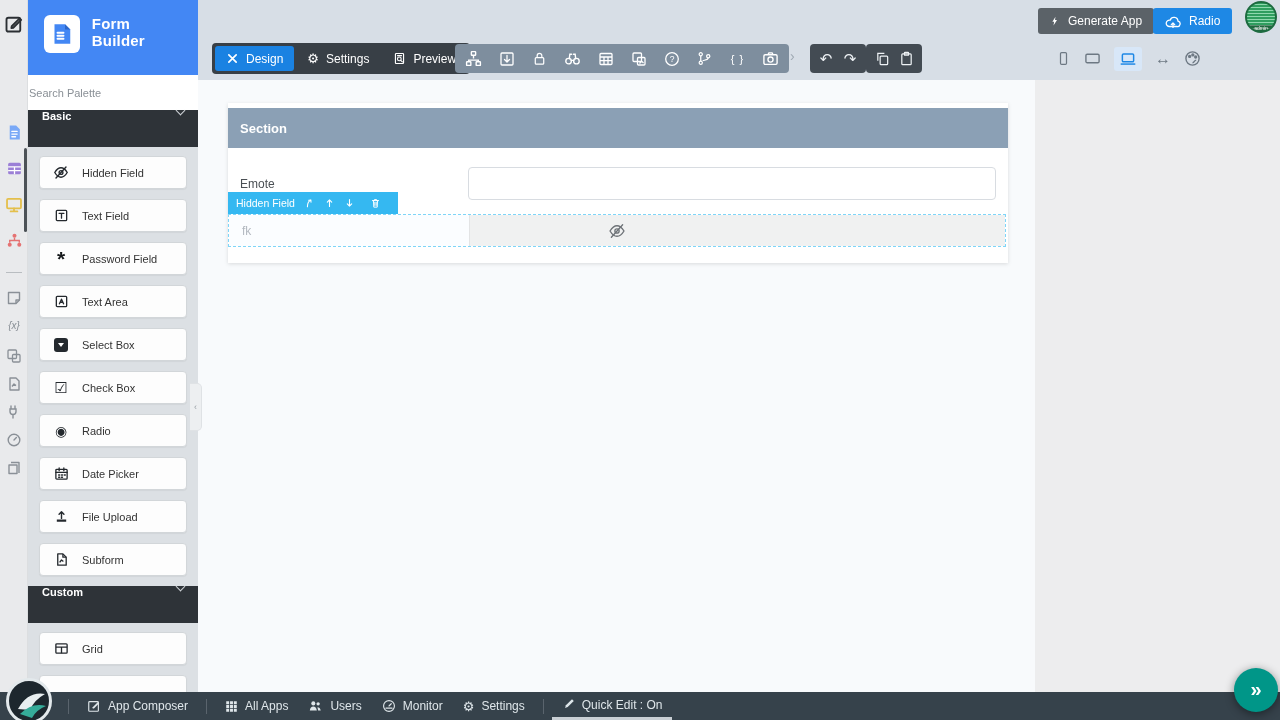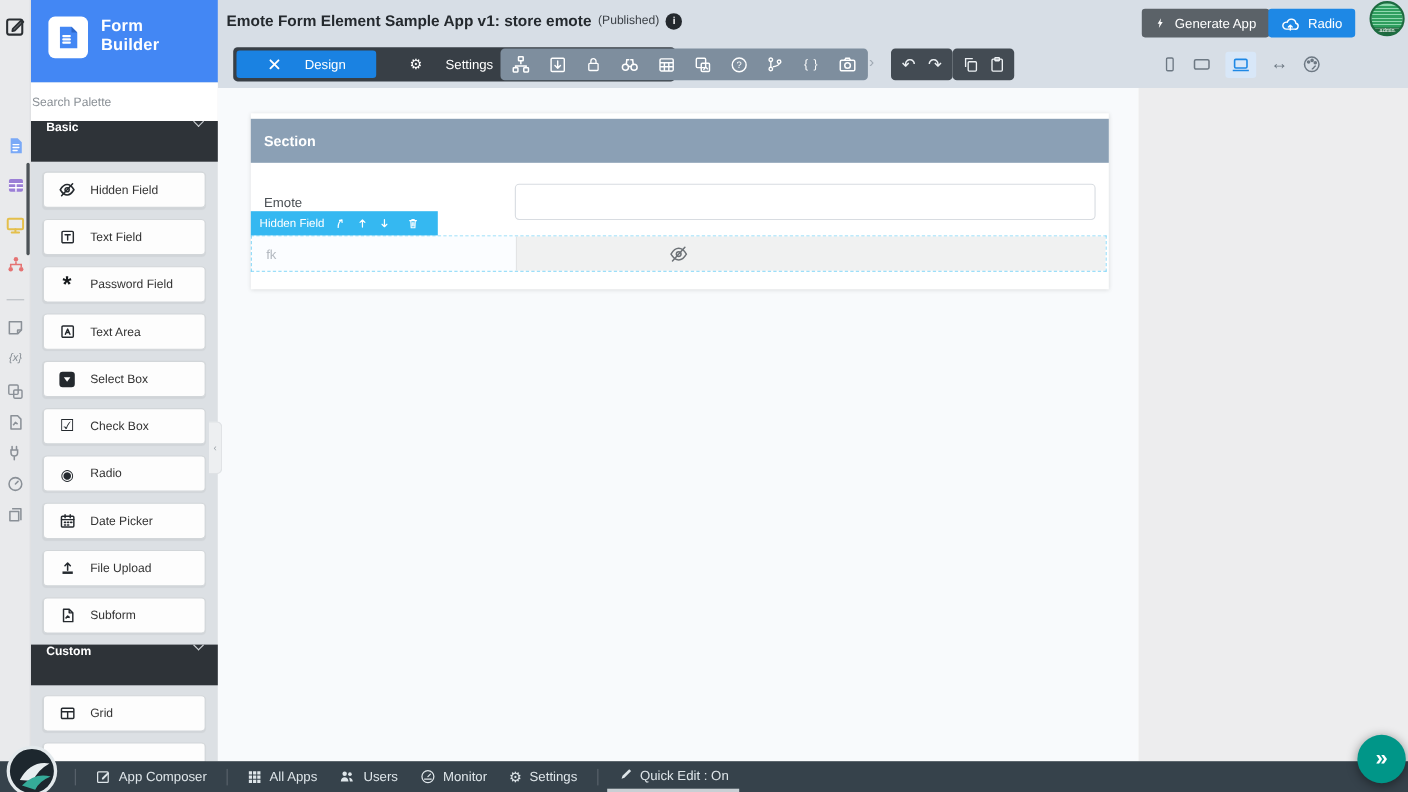--- a/index.html
+++ b/index.html
@@ -33,21 +33,21 @@
   .sel-caret{width:0;height:0;border-left:3.5px solid transparent;border-right:3.5px solid transparent;border-top:4.5px solid #fff}
   .collapse-handle{position:absolute;left:190px;top:383px;width:12px;height:48px;background:#edeff1;border:1px solid #dfe2e5;border-left:none;border-radius:0 5px 5px 0;display:flex;align-items:center;justify-content:center;color:#9aa0a6;font-size:9px;z-index:6;cursor:pointer}
 
   
   .header{position:absolute;left:198px;top:0;right:0;height:80px;background:#d7dee6;z-index:3}
   .title-row{position:absolute;left:8px;top:11px;display:flex;align-items:center;gap:6px}
   .app-title{font-size:14px;font-weight:bold;color:#24292e}
   .published{font-size:11px;color:#3c4147}
   .info-dot{width:15px;height:15px;border-radius:50%;background:#24292e;color:#fff;font-size:9px;font-weight:bold;display:flex;align-items:center;justify-content:center;cursor:pointer}
   .tabgroup{position:absolute;left:14px;top:43px;height:31px;background:#383f46;border-radius:4px;padding:3px;display:flex;gap:2px}
-  .tab{display:flex;align-items:center;gap:21px;padding:0 28px;border-radius:3px;color:#fff;font-size:12px;cursor:pointer}
+  .tab{display:flex;align-items:center;gap:7px;padding:0 11px;border-radius:3px;color:#fff;font-size:12px;cursor:pointer}
   .tab.active{background:#1a82e2}
   .icon-toolbar{position:absolute;left:257px;top:44px;height:29px;background:#7e8e9e;border-radius:4px;display:flex;align-items:center;padding:0 2px}
   .tbtn{width:33px;height:29px;display:flex;align-items:center;justify-content:center;color:#fff;cursor:pointer}
   .tb-glyph{font-size:11px;color:#fff;letter-spacing:1px}
   .more-chev{position:absolute;left:592px;top:48px;color:#9fa9b3;font-size:14px;cursor:pointer}
   .darkgroup{position:absolute;top:44px;height:29px;background:#434b53;border-radius:4px;display:flex;align-items:center;padding:0 4px}
   .dg-undo{left:612px}.dg-copy{left:668px}
   .dbtn{width:24px;height:29px;display:flex;align-items:center;justify-content:center;color:#eef2f5;cursor:pointer;font-size:15px}
   .devices{position:absolute;left:858px;top:44px;height:29px;display:flex;align-items:center;gap:13px;color:#6d7883}
   .dev{display:flex;align-items:center;justify-content:center;cursor:pointer}
@@ -273,25 +273,20 @@
           </svg>
       </span>
       <span>Grid</span>
     </div>
     <div class="pal-item"></div>
   </div>
 </div>
 <div class="collapse-handle">‹</div>
 
 <div class="header">
-  <div class="title-row">
-    <span class="app-title">Emote Form Element Sample App v1: store emote</span>
-    <span class="published">(Published)</span>
-    <span class="info-dot">i</span>
-  </div>
 
   <div class="tabgroup">
     <div class="tab active">
       <svg width="13" height="13" viewBox="0 0 16 16" fill="none" stroke="#fff" stroke-width="2.1" stroke-linecap="round">
           <path d="M3.5 3.5l9 9M12.5 3.5l-9 9"></path>
         </svg>
       <span>Design</span>
     </div>
     <div class="tab">
       <span class="gear-glyph">⚙</span>

